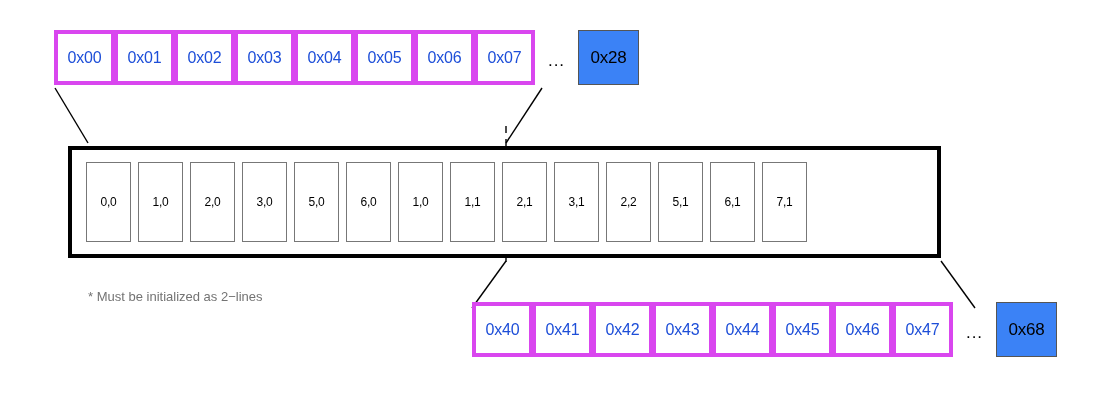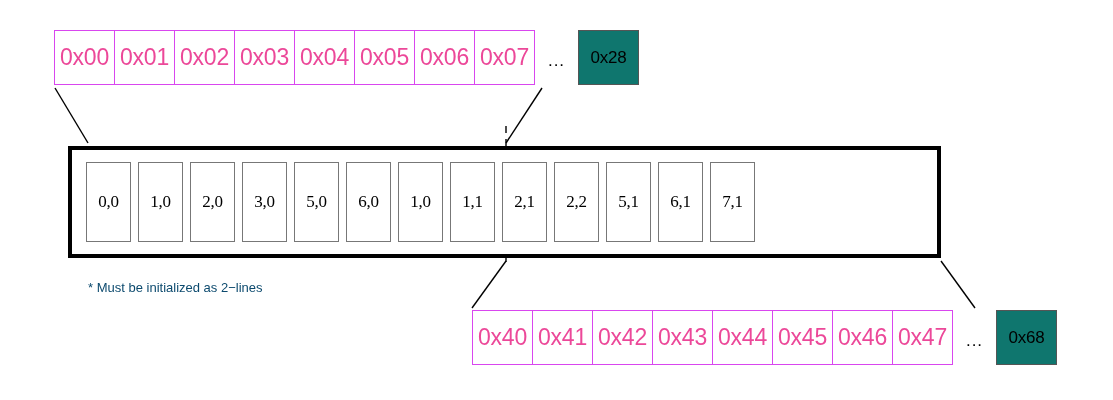--- a/index.html
+++ b/index.html
@@ -28,29 +28,29 @@
   }
 
   
   .addr-row {
     position: absolute;
     display: flex;
     align-items: flex-start;
   }
   .addr-cell {
     box-sizing: border-box;
-    border: 1px solid #d946ef;
+    border: 4px solid #d946ef;
     background: #ffffff;
     display: flex;
     align-items: center;
     justify-content: center;
-    font-size: 23px;
+    font-size: 16px;
     line-height: 1;
     letter-spacing: -0.2px;
-    color: #ec4899;
+    color: #1d4ed8;
   }
   .addr-row.top .addr-cell {
     width: 61px;
     height: 55px;
     margin-left: -1px;
   }
   .addr-row.top .addr-cell:first-child { margin-left: 0; }
   .addr-row.bottom .addr-cell {
     width: 61px;
     height: 55px;
@@ -66,21 +66,21 @@
     justify-content: center;
     padding-bottom: 14px;
     box-sizing: border-box;
     font-size: 17px;
     color: #000000;
     letter-spacing: 1px;
   }
   .tail-cell {
     box-sizing: border-box;
     border: 1px solid #555555;
-    background: #0f766e;
+    background: #3b82f6;
     width: 61px;
     height: 55px;
     display: flex;
     align-items: center;
     justify-content: center;
     font-size: 17px;
     color: #000000;
     letter-spacing: -0.2px;
   }
 
@@ -104,33 +104,32 @@
   }
   .line-cell {
     box-sizing: border-box;
     width: 45px;
     height: 80px;
     border: 1px solid #777777;
     background: #ffffff;
     display: flex;
     align-items: center;
     justify-content: center;
-    font-size: 17px;
+    font-size: 12px;
     color: #000000;
     letter-spacing: -0.2px;
-    font-family: Liberation Serif, serif;
   }
 
   
   #footnote {
     position: absolute;
     left: 88px;
-    top: 280px;
+    top: 289px;
     font-size: 13px;
-    color: #0c4a6e;
+    color: #737373;
     white-space: nowrap;
   }
 </style>
 </head>
 <body>
 
 <div id="diagram-root">
 
   <svg class="svg-layer" viewBox="0 0 1113 400">
 
@@ -162,30 +161,31 @@
     <div id="cache-line-cells">
       <div class="line-cell">0,0</div>
       <div class="line-cell">1,0</div>
       <div class="line-cell">2,0</div>
       <div class="line-cell">3,0</div>
       <div class="line-cell">5,0</div>
       <div class="line-cell">6,0</div>
       <div class="line-cell">1,0</div>
       <div class="line-cell">1,1</div>
       <div class="line-cell">2,1</div>
+      <div class="line-cell">3,1</div>
       <div class="line-cell">2,2</div>
       <div class="line-cell">5,1</div>
       <div class="line-cell">6,1</div>
       <div class="line-cell">7,1</div>
     </div>
   </div>
 
   <div id="footnote">* Must be initialized as 2−lines</div>
 
-  <div class="addr-row bottom" style="left:472px; top:310px;">
+  <div class="addr-row bottom" style="left:472px; top:302px;">
     <div class="addr-cell">0x40</div>
     <div class="addr-cell">0x41</div>
     <div class="addr-cell">0x42</div>
     <div class="addr-cell">0x43</div>
     <div class="addr-cell">0x44</div>
     <div class="addr-cell">0x45</div>
     <div class="addr-cell">0x46</div>
     <div class="addr-cell">0x47</div>
     <div class="ellipsis">...</div>
     <div class="tail-cell">0x68</div>

